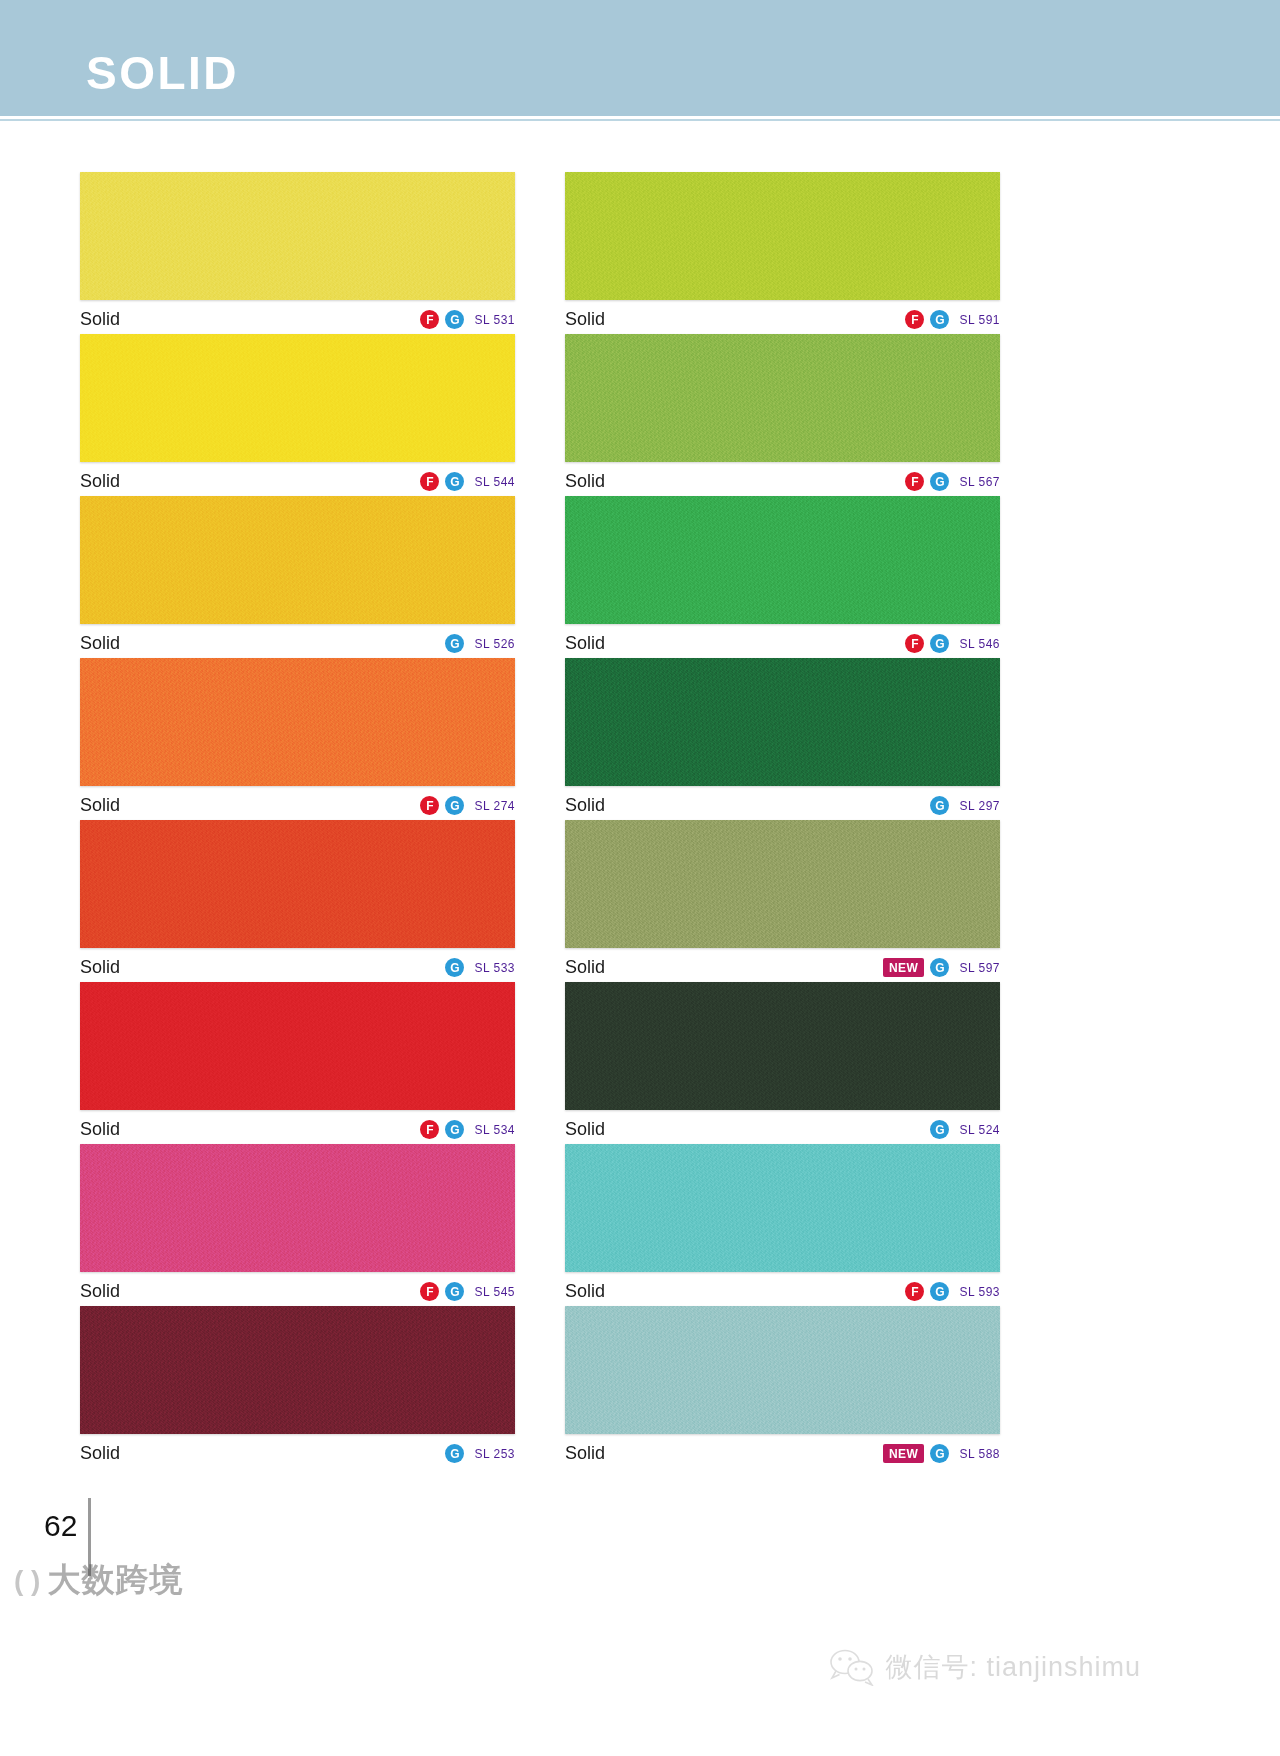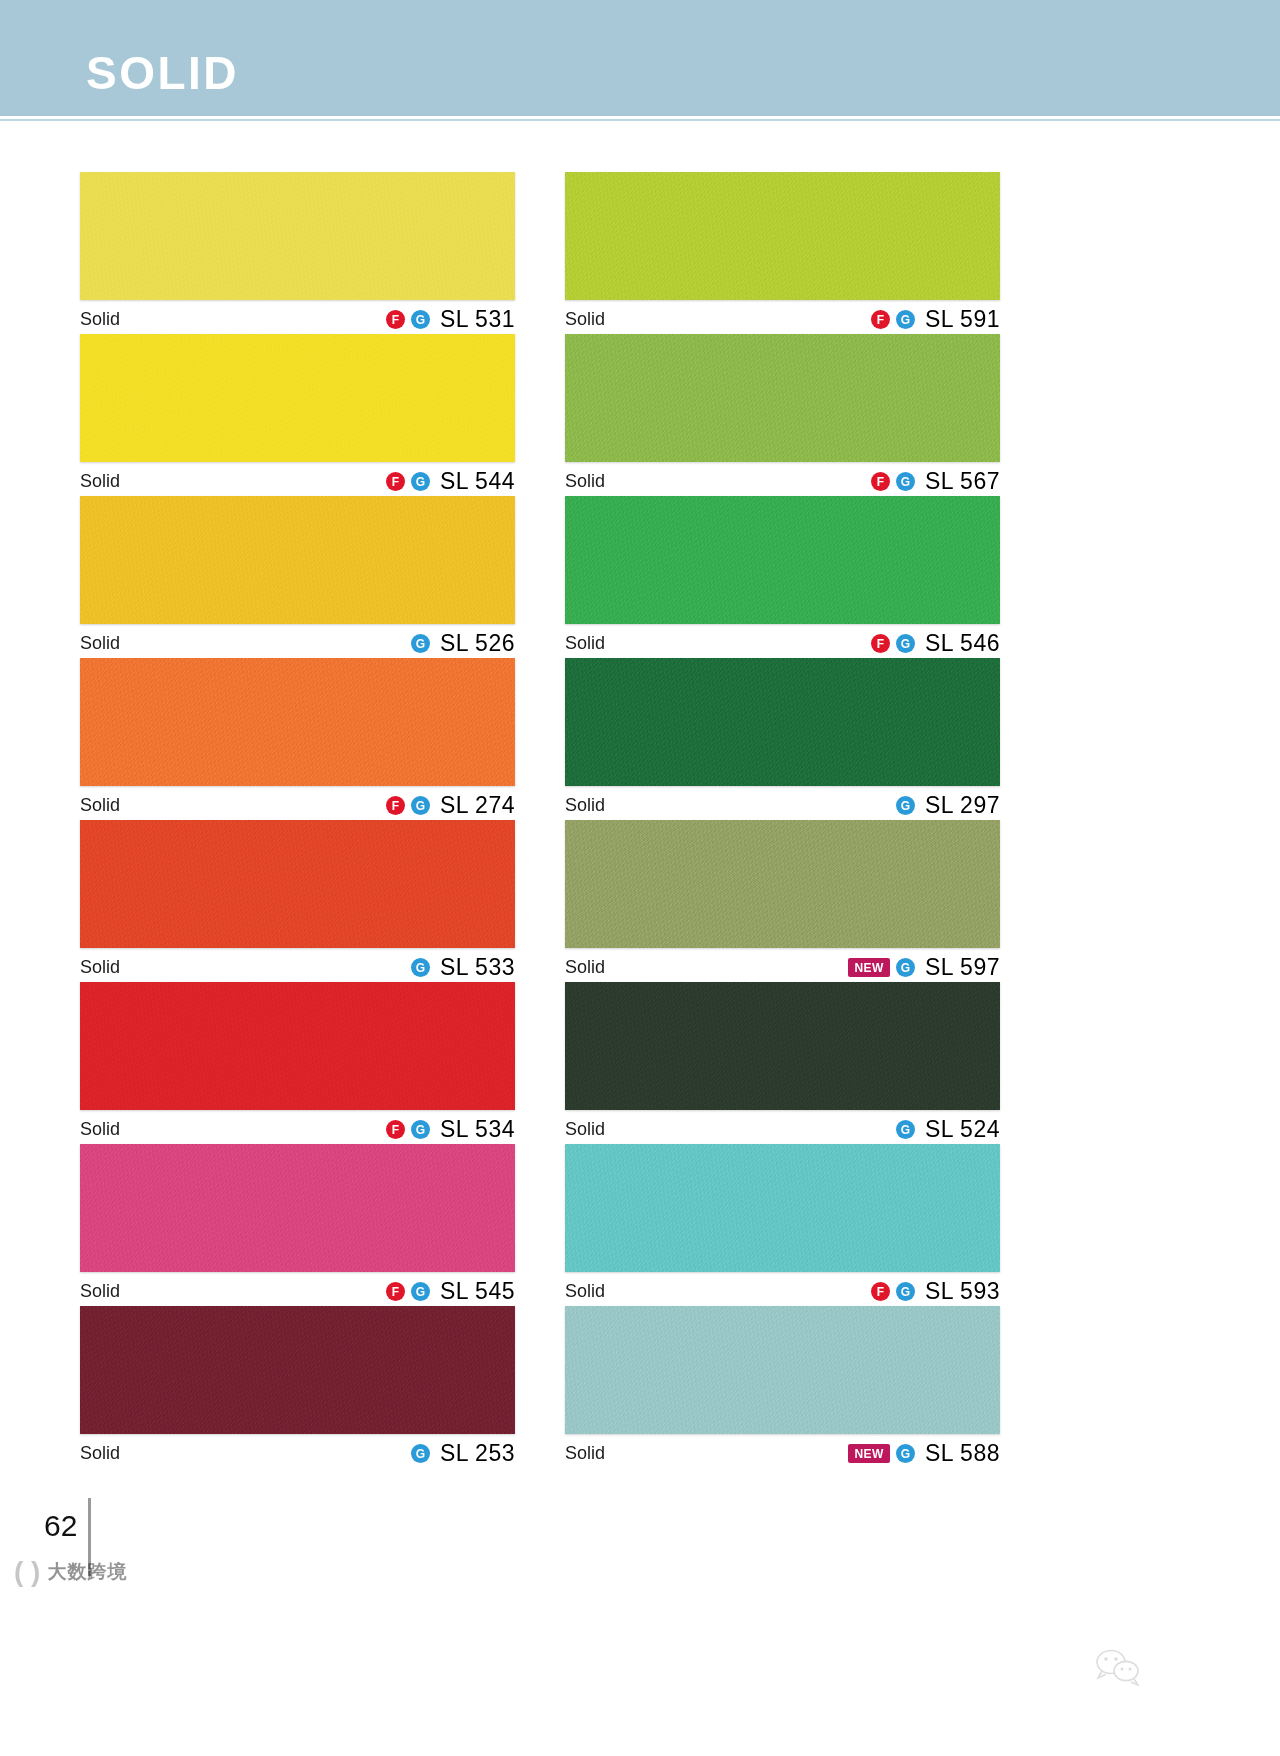--- a/index.html
+++ b/index.html
@@ -124,22 +124,22 @@
     padding: 0 6px;
     border-radius: 2px;
     background: #be185d;
     font-size: 12px;
     font-weight: bold;
     color: #ffffff;
     letter-spacing: 0.5px;
     line-height: 1;
   }
   .code {
-    font-size: 23px;
-    color: #000000;
+    font-size: 12px;
+    color: #4c1d95;
     margin-left: 4px;
     letter-spacing: 0.5px;
     white-space: nowrap;
   }
 
   
   #footer { position: absolute; left: 0; top: 1490px; width: 1177px; height: 266px; }
   #page-number {
     position: absolute;
     left: 44px;
@@ -158,21 +158,21 @@
   #wm-left {
     position: absolute;
     left: 14px;
     top: 68px;
     display: flex;
     align-items: center;
     gap: 7px;
     opacity: 0.42;
   }
   #wm-left .wm-mark { font-size: 28px; color: #7a7a7a; font-weight: bold; line-height: 1; }
-  #wm-left .wm-text { font-size: 19px; color: #000000; font-weight: bold; letter-spacing: 1px; }
+  #wm-left .wm-text { font-size: 33px; color: #404040; font-weight: bold; letter-spacing: 1px; }
 
   #wm-right {
     position: absolute;
     right: 36px;
     top: 158px;
     display: flex;
     align-items: center;
     gap: 10px;
     opacity: 0.33;
   }
@@ -386,16 +386,17 @@
           <ellipse cx="16" cy="14" rx="14" ry="11.5"></ellipse>
           <path d="M7 23 L3 30 L10.5 26.5"></path>
           <circle cx="11" cy="11" r="1.8" fill="#9a9a9a" stroke="none"></circle>
           <circle cx="21" cy="11" r="1.8" fill="#9a9a9a" stroke="none"></circle>
           <ellipse cx="31" cy="23" rx="12" ry="9.6" fill="#ffffff"></ellipse>
           <path d="M39 31 L43 37 L36 34"></path>
           <circle cx="27" cy="21" r="1.5" fill="#9a9a9a" stroke="none"></circle>
           <circle cx="35" cy="21" r="1.5" fill="#9a9a9a" stroke="none"></circle>
         </svg>
       </span>
+      <span class="wm-text">微信号: tianjinshimu</span>
     </div>
   </div>
 
 </div>
 
 </body></html>

